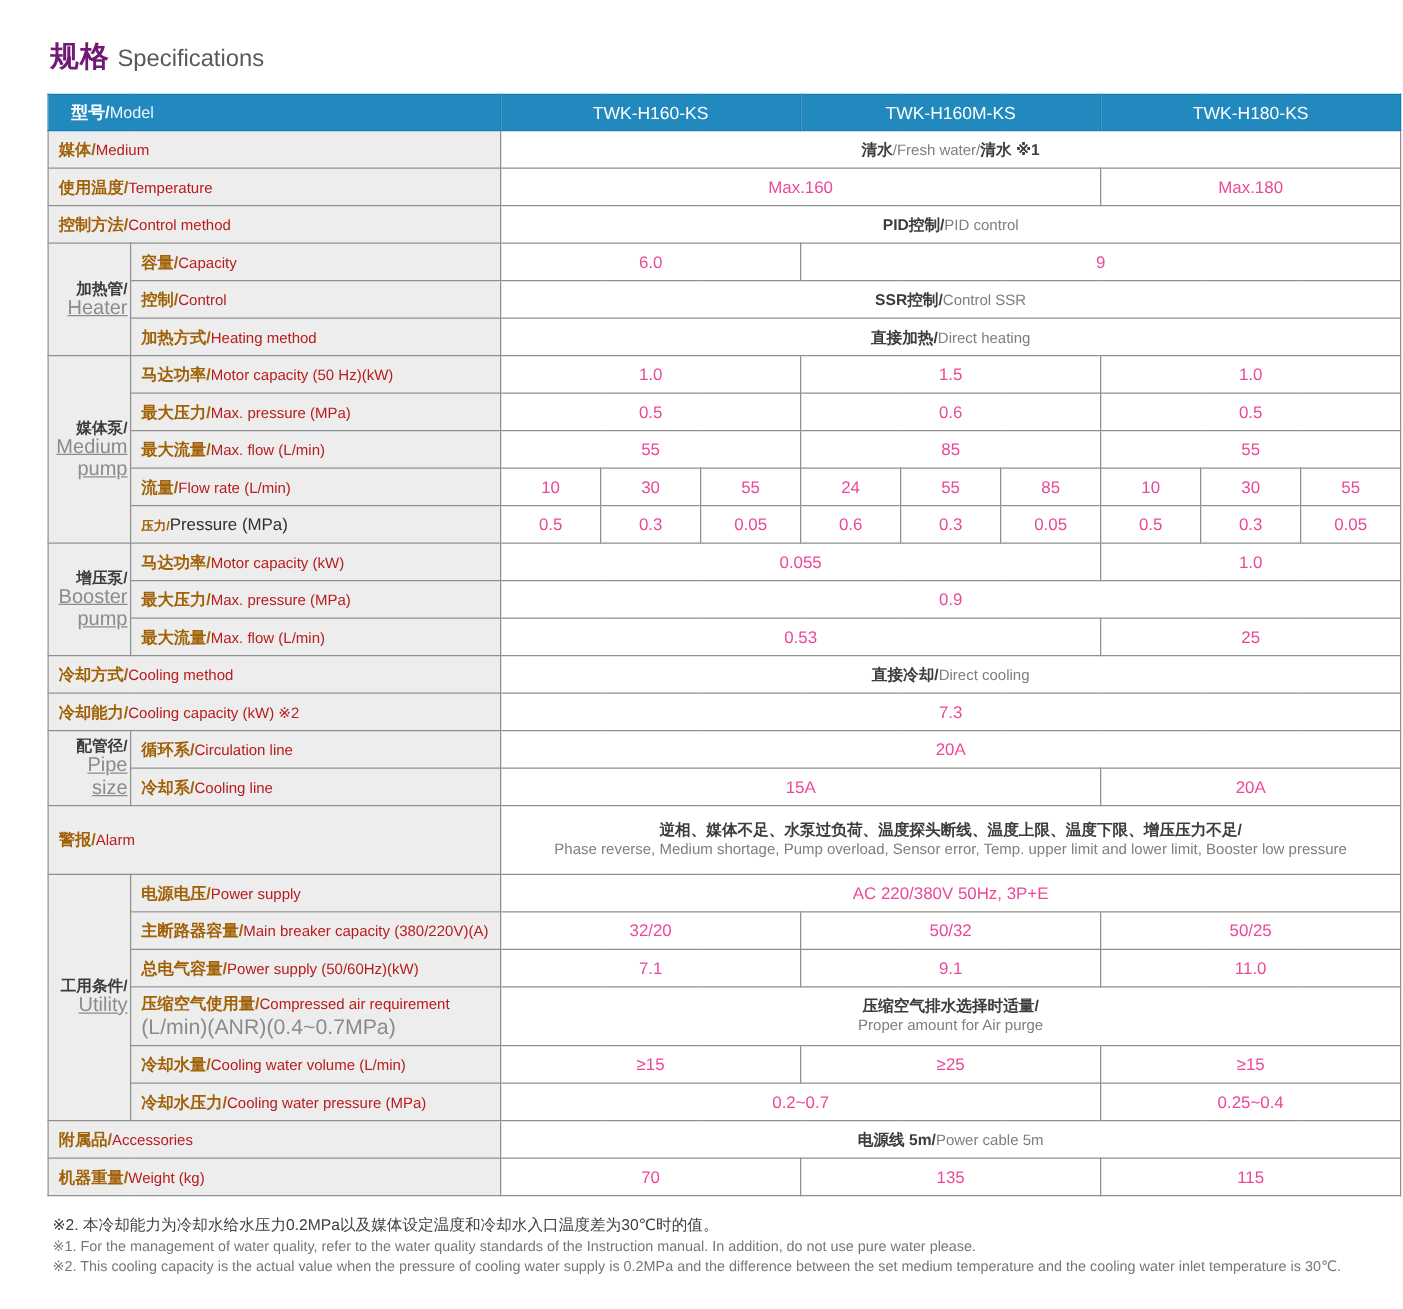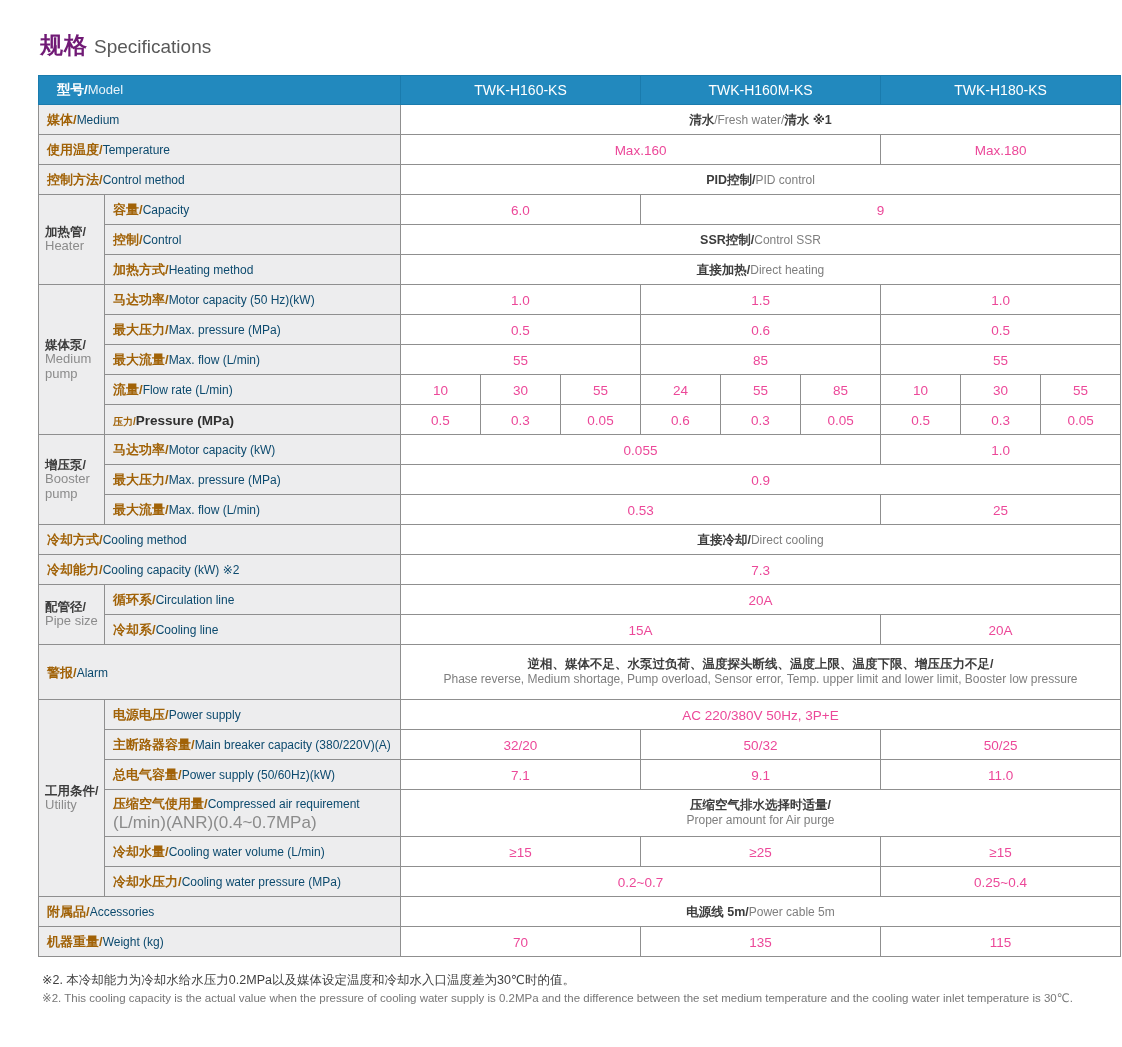--- a/index.html
+++ b/index.html
@@ -28,27 +28,27 @@
   .spec tr.head th{
     background:#2289BE;color:#ffffff;border-color:#1a7bad;
     height:26px;font-weight:normal;font-size:14px;
   }
   .spec th.modelcell{text-align:left;padding-left:18px;}
   .hz{font-weight:bold;color:#ffffff;font-size:13.5px;}
   .he{color:#eaf4fa;font-size:13px;}
   .mname{color:#ffffff;font-size:14px;}
 
   .spec td.lab,.spec td.grp{background:#EDEDEE;text-align:left;padding-left:8px;}
-  .spec td.grp{padding-left:6px;padding-right:2px;line-height:1.12;}
+  .spec td.grp{padding-left:6px;padding-right:2px;line-height:1.12;text-align:right;}
   .lz{font-weight:bold;color:#a16207;font-size:13px;}
-  .le{color:#0c4a6e;font-size:12px;}
-  .lab.dark .le{color:#2f2f2f;font-weight:bold;font-size:13.5px;}
+  .le{color:#b91c1c;font-size:12px;}
+  .lab.dark .le{color:#2f2f2f;font-weight:normal;font-size:13.5px;}
   .lab.dark .lz{font-size:10px;}
   .gz{font-weight:bold;color:#3c3c3c;font-size:12.5px;display:block;}
-  .ge{color:#8b8b8b;font-size:13px;display:block;}
+  .ge{color:#8b8b8b;font-size:16px;display:block;text-decoration:underline;}
   .le2{display:block;color:#8b8b8b;font-size:17px;line-height:1.15;}
 
   .num{color:#ec4899;font-size:13.5px;}
   .vz{font-weight:bold;color:#3c3c3c;font-size:12.5px;}
   .ve{color:#7e7e7e;font-size:12px;}
   .vline{display:block;line-height:1.25;}
   td.twol{height:44px;}
   td.alarmcell{height:52px;}
 
   .footnotes{margin:14px 0 0 42px;}
@@ -263,14 +263,15 @@
     <td colspan="2" class="lab"><span class="lz">机器重量/</span><span class="le">Weight (kg)</span></td>
     <td colspan="3"><span class="num">70</span></td>
     <td colspan="3"><span class="num">135</span></td>
     <td colspan="3"><span class="num">115</span></td>
   </tr>
 </tbody>
   </table>
 
 <div class="footnotes">
   <div class="fn-zh">※2. 本冷却能力为冷却水给水压力0.2MPa以及媒体设定温度和冷却水入口温度差为30℃时的值。</div>
+  <div class="fn-en">※1. For the management of water quality, refer to the water quality standards of the Instruction manual. In addition, do not use pure water please.</div>
   <div class="fn-en">※2. This cooling capacity is the actual value when the pressure of cooling water supply is 0.2MPa and the difference between the set medium temperature and the cooling water inlet temperature is 30℃.</div>
 </div>
 
 </body></html>

